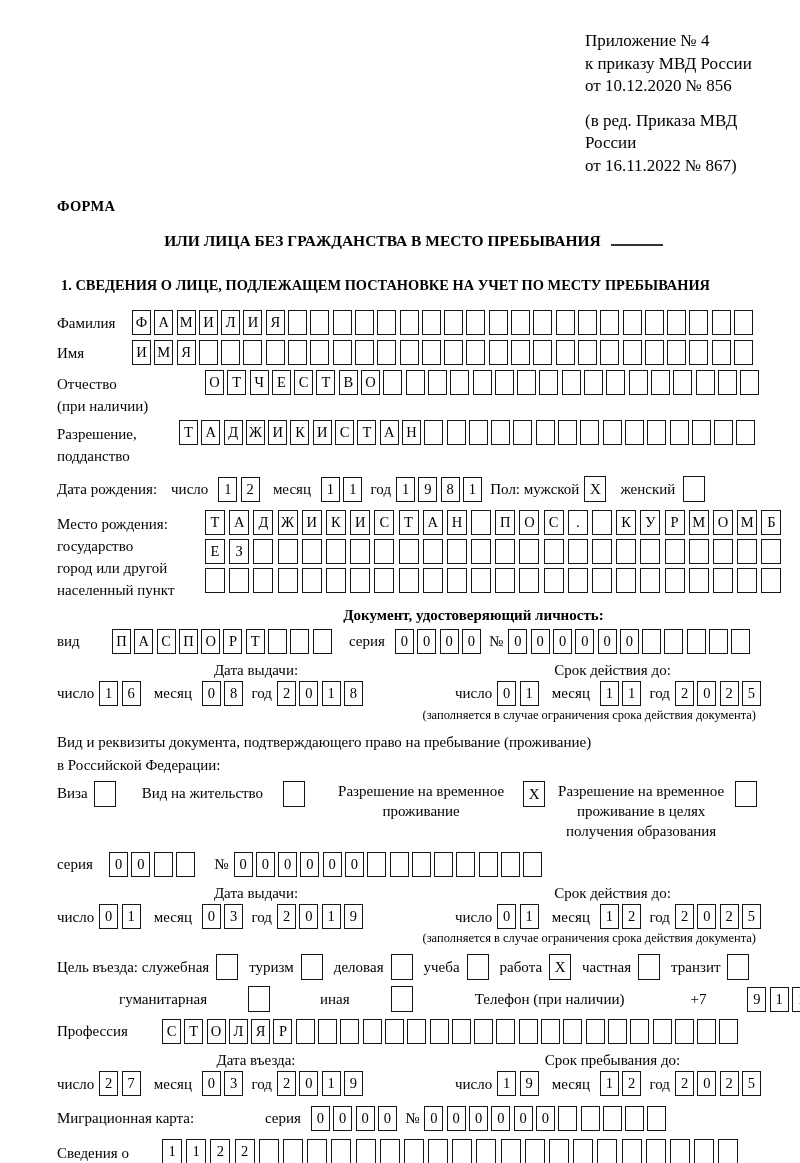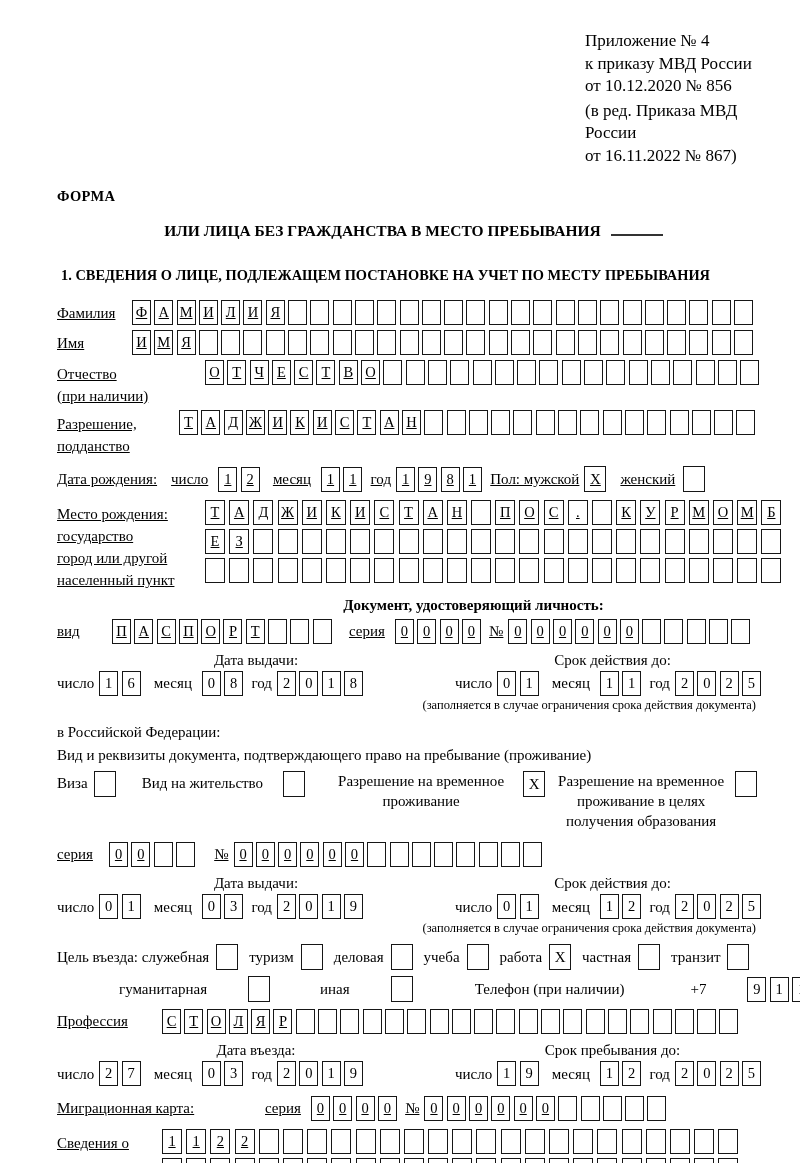--- a/index.html
+++ b/index.html
@@ -1,26 +1,26 @@
 <!DOCTYPE html>
 <html><head>
 <meta charset="utf-8">
 <style>
   html,body{margin:0;padding:0;background:#fff;}
   .page{width:800px;min-height:1163px;box-sizing:border-box;padding:30px 30px 16px 57px;
         font-family:"Liberation Serif","DejaVu Serif",serif;font-size:15px;color:#000;}
   
   .ref{margin-left:528px;font-size:17px;line-height:1.33;}
-  .ref .grp2{margin-top:2px;font-family:Liberation Serif, serif;}
+  .ref .grp2{margin-top:12px;font-family:Liberation Serif, serif;}
   .forma{font-weight:bold;font-size:14.5px;margin:20px 38px 0 0;letter-spacing:.3px;}
   .title{text-align:center;font-weight:bold;font-size:15.5px;line-height:1.55;margin-top:14px;}
   .uline{display:inline-block;width:52px;border-bottom:2px solid #333;height:.95em;margin-left:10px;}
   .sec1{font-weight:bold;font-size:14.4px;margin:24px 0 16px 4px;}
   
-  .row{display:flex;align-items:flex-start;margin-bottom:3px;text-decoration:underline;}
+  .row{display:flex;align-items:flex-start;margin-bottom:3px;}
   .cells{display:flex;flex-wrap:nowrap;}
   .cell{flex:none;width:17px;height:23px;border:1.7px solid #161616;margin-right:3.3px;
         text-align:center;font-size:14.5px;line-height:23px;overflow:hidden;}
   .cells.wide .cell{width:18px;margin-right:4.2px;}
   .box{flex:none;display:inline-block;width:20px;height:24px;border:1.7px solid #161616;
        text-align:center;font-size:15px;line-height:24px;vertical-align:middle;}
   .lbl{line-height:27px;flex:none;}
   .lblcol{flex:none;line-height:22px;padding-top:3px;}
   .w75{width:75px;} .w122{width:122px;} .w148{width:148px;} .w105{width:105px;} .w208{width:208px;}
   .stack{display:flex;flex-direction:column;}
@@ -400,22 +400,22 @@
           <span class="cell">2</span>
           <span class="cell">0</span>
           <span class="cell">2</span>
           <span class="cell">5</span>
         </div>
     </div>
   </div>
   <div class="note">(заполняется в случае ограничения срока действия документа)</div>
 
   <div class="para">
+    <div>Вид и реквизиты документа, подтверждающего право на пребывание (проживание)</div>
     <div>в Российской Федерации:</div>
-    <div>Вид и реквизиты документа, подтверждающего право на пребывание (проживание)</div>
   </div>
 
   <div class="permits">
     <span class="lbl" style="line-height:24px">Виза</span>
     <span class="box" style="margin:0 26px 0 6px"></span>
     <span class="lbl" style="line-height:24px">Вид на жительство</span>
     <span class="box" style="margin:0 22px 0 20px"></span>
     <div class="txt2">
       <div>Разрешение на временное</div>
       <div>проживание</div>

